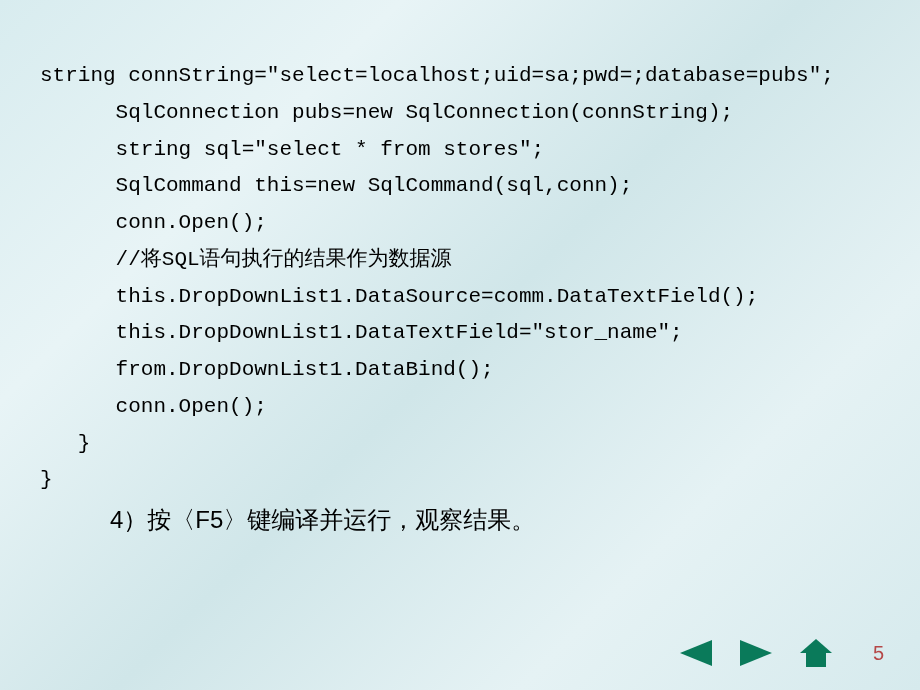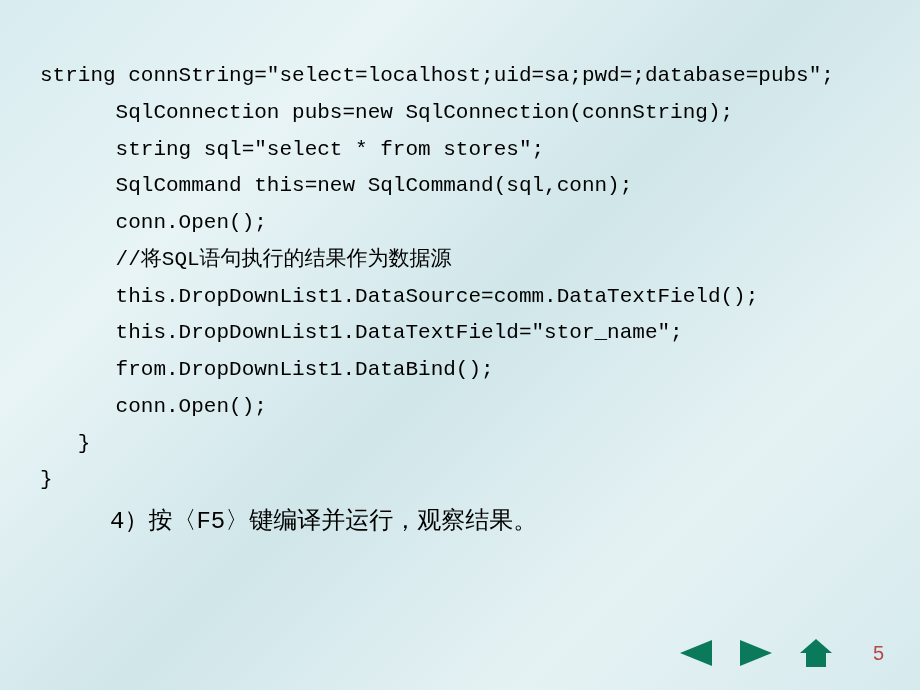--- a/index.html
+++ b/index.html
@@ -25,21 +25,21 @@
       color: #000;
       font-family: "SimSun", "宋体", "Courier New", monospace;
       white-space: pre;
     }
     .instruction {
       position: absolute;
       top: 504px;
       left: 110px;
       font-size: 24px;
       color: #000;
-      font-family: Liberation Mono, monospace;
+      font-family: Liberation Sans, sans-serif;
     }
     .nav-controls {
       position: absolute;
       bottom: 22px;
       right: 36px;
       display: flex;
       align-items: center;
       gap: 18px;
     }
     .nav-btn {

